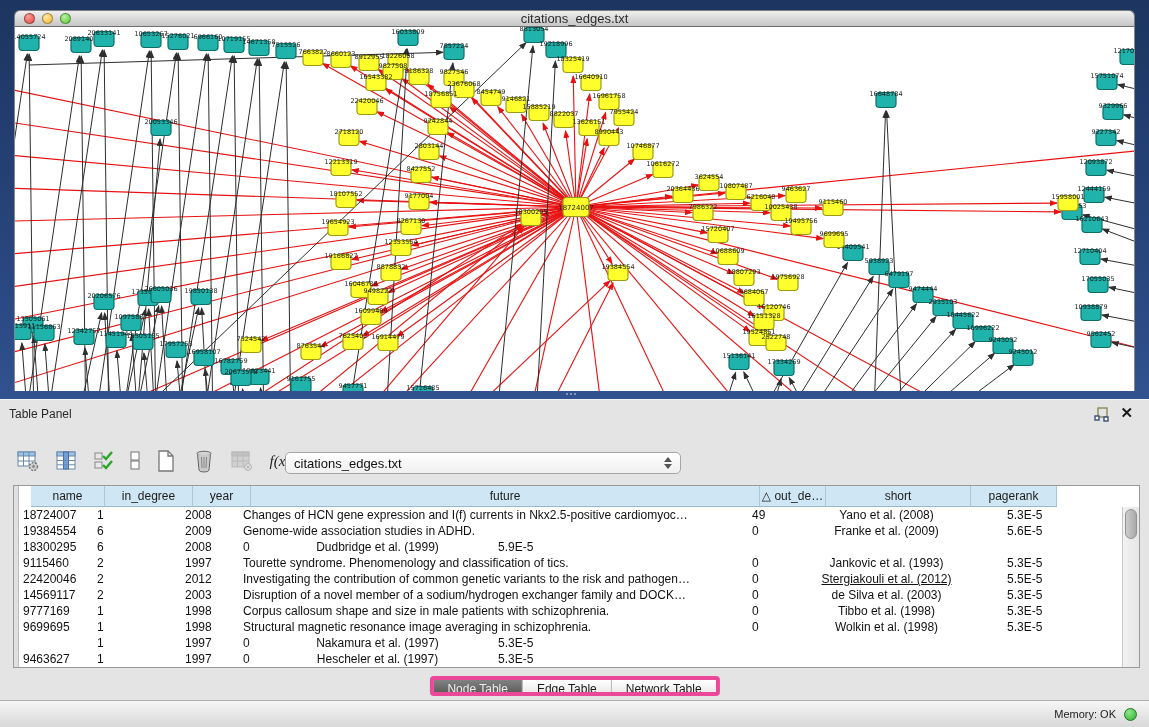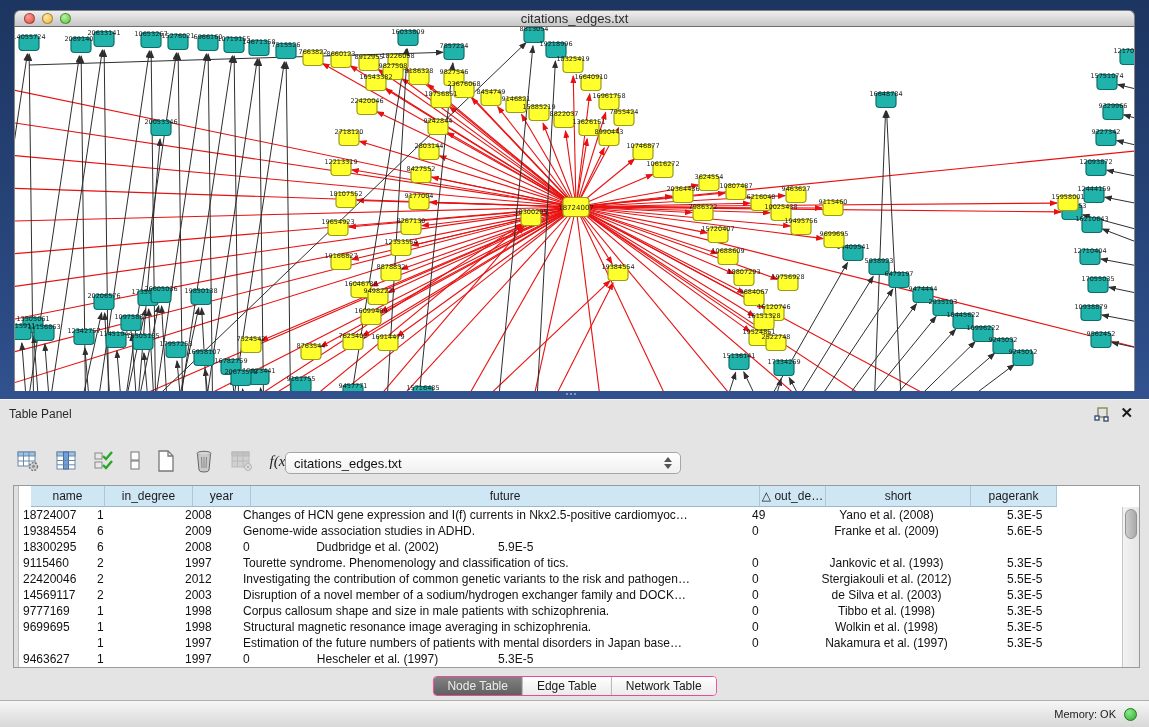--- a/index.html
+++ b/index.html
@@ -44,21 +44,21 @@
     font-size:12px;color:#1c1c1c;text-align:center;white-space:nowrap;overflow:hidden;flex:0 0 auto;}
   .tbody{position:absolute;left:5px;top:21px;right:18px;bottom:0;overflow:hidden;}
   .tr{display:flex;height:16px;line-height:16px;background:#fff;}
   .td{font-size:12px;color:#111;white-space:nowrap;overflow:hidden;flex:0 0 auto;padding-left:4px;}
   .td.c-short{text-align:center;padding-left:0;}
   .td.c-pagerank{padding-left:48px;}
   .vscroll{position:absolute;right:0;top:21px;width:17px;bottom:0;background:linear-gradient(90deg,#f2f2f2,#e6e6e6);border-left:1px solid #c6c6c6;}
   .vthumb{position:absolute;left:2px;right:2px;top:2px;height:30px;border-radius:7px;background:linear-gradient(90deg,#cdcdcd,#a9a9a9);border:1px solid #939393;}
   
   .tabs{position:absolute;top:276px;left:50%;transform:translateX(-50%);display:flex;height:20px;
-    border:1px solid #ec4899;border-radius:4px;overflow:hidden;background:#fff;}
+    border:4px solid #ec4899;border-radius:4px;overflow:hidden;background:#fff;}
   .tab{padding:0 14px;font-size:12px;line-height:19px;color:#1a1a1a;background:linear-gradient(#ffffff,#ebebeb);border-left:1px solid #b5b5b5;white-space:nowrap;}
   .tab:first-child{border-left:none;}
   .tab.active{background:linear-gradient(#828282,#5f5f5f);color:#ededed;}
   
   .statusbar{position:absolute;left:0;bottom:0;width:100%;height:27px;border-top:1px solid #aeaeae;
     background:linear-gradient(#f6f6f6,#d8d8d8);display:flex;align-items:center;justify-content:flex-end;}
   .mem-label{font-size:11px;color:#222;margin-right:8px;}
   .mem-dot{width:13px;height:13px;border-radius:50%;margin-right:12px;border:1px solid #1d7a1d;
     background:radial-gradient(circle at 35% 30%,#8ee88e,#2fae2f);}
   svg text{font-family:"DejaVu Sans",sans-serif;}
@@ -628,39 +628,39 @@
             <div class="td c-title" style="width: 509px;">Genome-wide association studies in ADHD.</div>
             <div class="td c-out" style="width: 66px;">0</div>
             <div class="td c-short" style="width: 145px;">Franke et al. (2009)</div>
             <div class="td c-pagerank" style="width: 86px;">5.6E-5</div>
           </div>
           <div class="tr">
             <div class="td c-name" style="width: 74px;">18300295</div>
             <div class="td c-indegree" style="width: 88px;">6</div>
             <div class="td c-year" style="width: 58px;">2008</div>
             <div class="td c-out" style="width: 66px;">0</div>
-            <div class="td c-short" style="width: 145px;">Dudbridge et al. (2002)</div>
+            <div class="td c-short" style="width: 145px;">Dudbridge et al. (1999)</div>
             <div class="td c-pagerank" style="width: 86px;">5.9E-5</div>
           </div>
           <div class="tr">
             <div class="td c-name" style="width: 74px;">9115460</div>
             <div class="td c-indegree" style="width: 88px;">2</div>
             <div class="td c-year" style="width: 58px;">1997</div>
             <div class="td c-title" style="width: 509px;">Tourette syndrome. Phenomenology and classification of tics.</div>
             <div class="td c-out" style="width: 66px;">0</div>
             <div class="td c-short" style="width: 145px;">Jankovic et al. (1993)</div>
             <div class="td c-pagerank" style="width: 86px;">5.3E-5</div>
           </div>
           <div class="tr">
             <div class="td c-name" style="width: 74px;">22420046</div>
             <div class="td c-indegree" style="width: 88px;">2</div>
             <div class="td c-year" style="width: 58px;">2012</div>
             <div class="td c-title" style="width: 509px;">Investigating the contribution of common genetic variants to the risk and pathogen…</div>
             <div class="td c-out" style="width: 66px;">0</div>
-            <div class="td c-short" style="width: 145px;">Stergiakouli et al. (2012)</div>
+            <div class="td c-short" style="width: 145px; text-decoration: underline;">Stergiakouli et al. (2012)</div>
             <div class="td c-pagerank" style="width: 86px;">5.5E-5</div>
           </div>
           <div class="tr">
             <div class="td c-name" style="width: 74px;">14569117</div>
             <div class="td c-indegree" style="width: 88px;">2</div>
             <div class="td c-year" style="width: 58px;">2003</div>
             <div class="td c-title" style="width: 509px;">Disruption of a novel member of a sodium/hydrogen exchanger family and DOCK…</div>
             <div class="td c-out" style="width: 66px;">0</div>
             <div class="td c-short" style="width: 145px;">de Silva et al. (2003)</div>
             <div class="td c-pagerank" style="width: 86px;">5.3E-5</div>
@@ -680,21 +680,20 @@
             <div class="td c-year" style="width: 58px;">1998</div>
             <div class="td c-title" style="width: 509px;">Structural magnetic resonance image averaging in schizophrenia.</div>
             <div class="td c-out" style="width: 66px;">0</div>
             <div class="td c-short" style="width: 145px;">Wolkin et al. (1998)</div>
             <div class="td c-pagerank" style="width: 86px;">5.3E-5</div>
           </div>
           <div class="tr">
             <div class="td c-name" style="width: 74px; margin-top: 20px;">9465546</div>
             <div class="td c-indegree" style="width: 88px;">1</div>
             <div class="td c-year" style="width: 58px;">1997</div>
-            <div class="td c-title" style="width: 509px;">Estimation of the future numbers of patients with mental disorders in Japan base…</div>
             <div class="td c-out" style="width: 66px;">0</div>
             <div class="td c-short" style="width: 145px;">Nakamura et al. (1997)</div>
             <div class="td c-pagerank" style="width: 86px;">5.3E-5</div>
           </div>
           <div class="tr">
             <div class="td c-name" style="width: 74px;">9463627</div>
             <div class="td c-indegree" style="width: 88px;">1</div>
             <div class="td c-year" style="width: 58px;">1997</div>
             <div class="td c-out" style="width: 66px;">0</div>
             <div class="td c-short" style="width: 145px;">Hescheler et al. (1997)</div>

